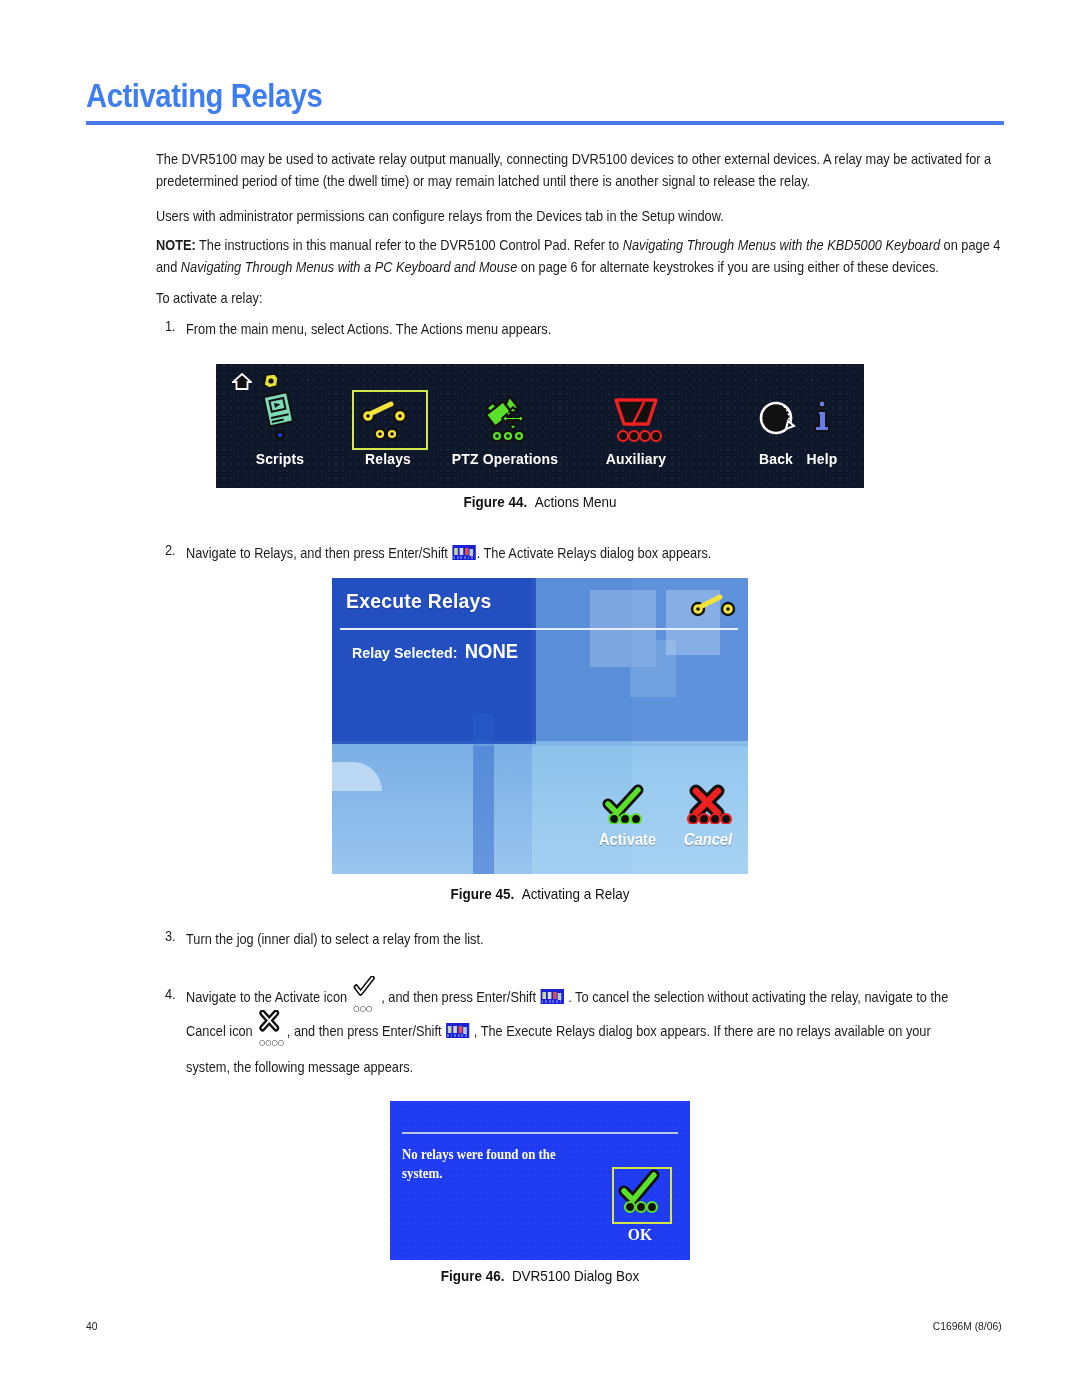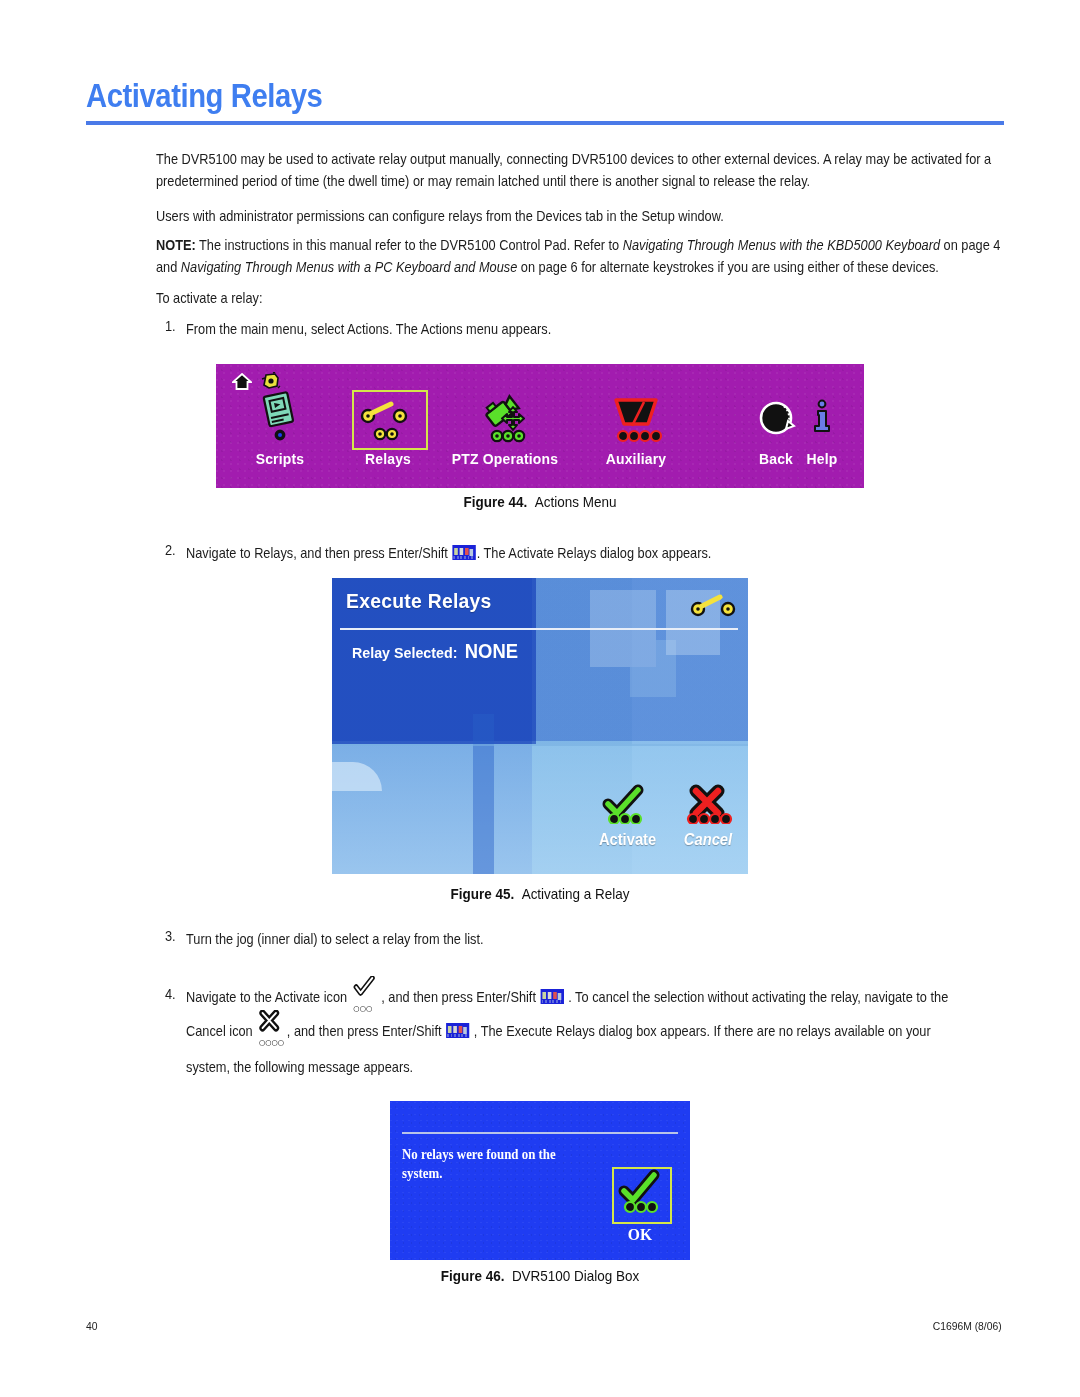--- a/index.html
+++ b/index.html
@@ -83,21 +83,21 @@
     transform:scaleX(0.93);transform-origin:center top;
   }
   .caption b{font-weight:bold;}
   .cap44{top:494px;}
   .cap45{top:886px;}
   .cap46{top:1268px;}
 
   
   .fig44{
     position:absolute;left:216px;top:364px;width:648px;height:124px;
-    background:#a21caf;
+    background:#0f172a;
     overflow:hidden;
   }
   .fig44 .noise{position:absolute;inset:0;
     background-image:
       radial-gradient(circle at 12% 30%, rgba(255,255,255,.05) 0 1px, transparent 1px),
       radial-gradient(circle at 62% 70%, rgba(0,0,0,.06) 0 1px, transparent 1px);
     background-size:7px 7px, 9px 9px;}
   .home-icon{position:absolute;left:16px;top:9px;}
   .actions-gear{position:absolute;left:44px;top:8px;}
 

